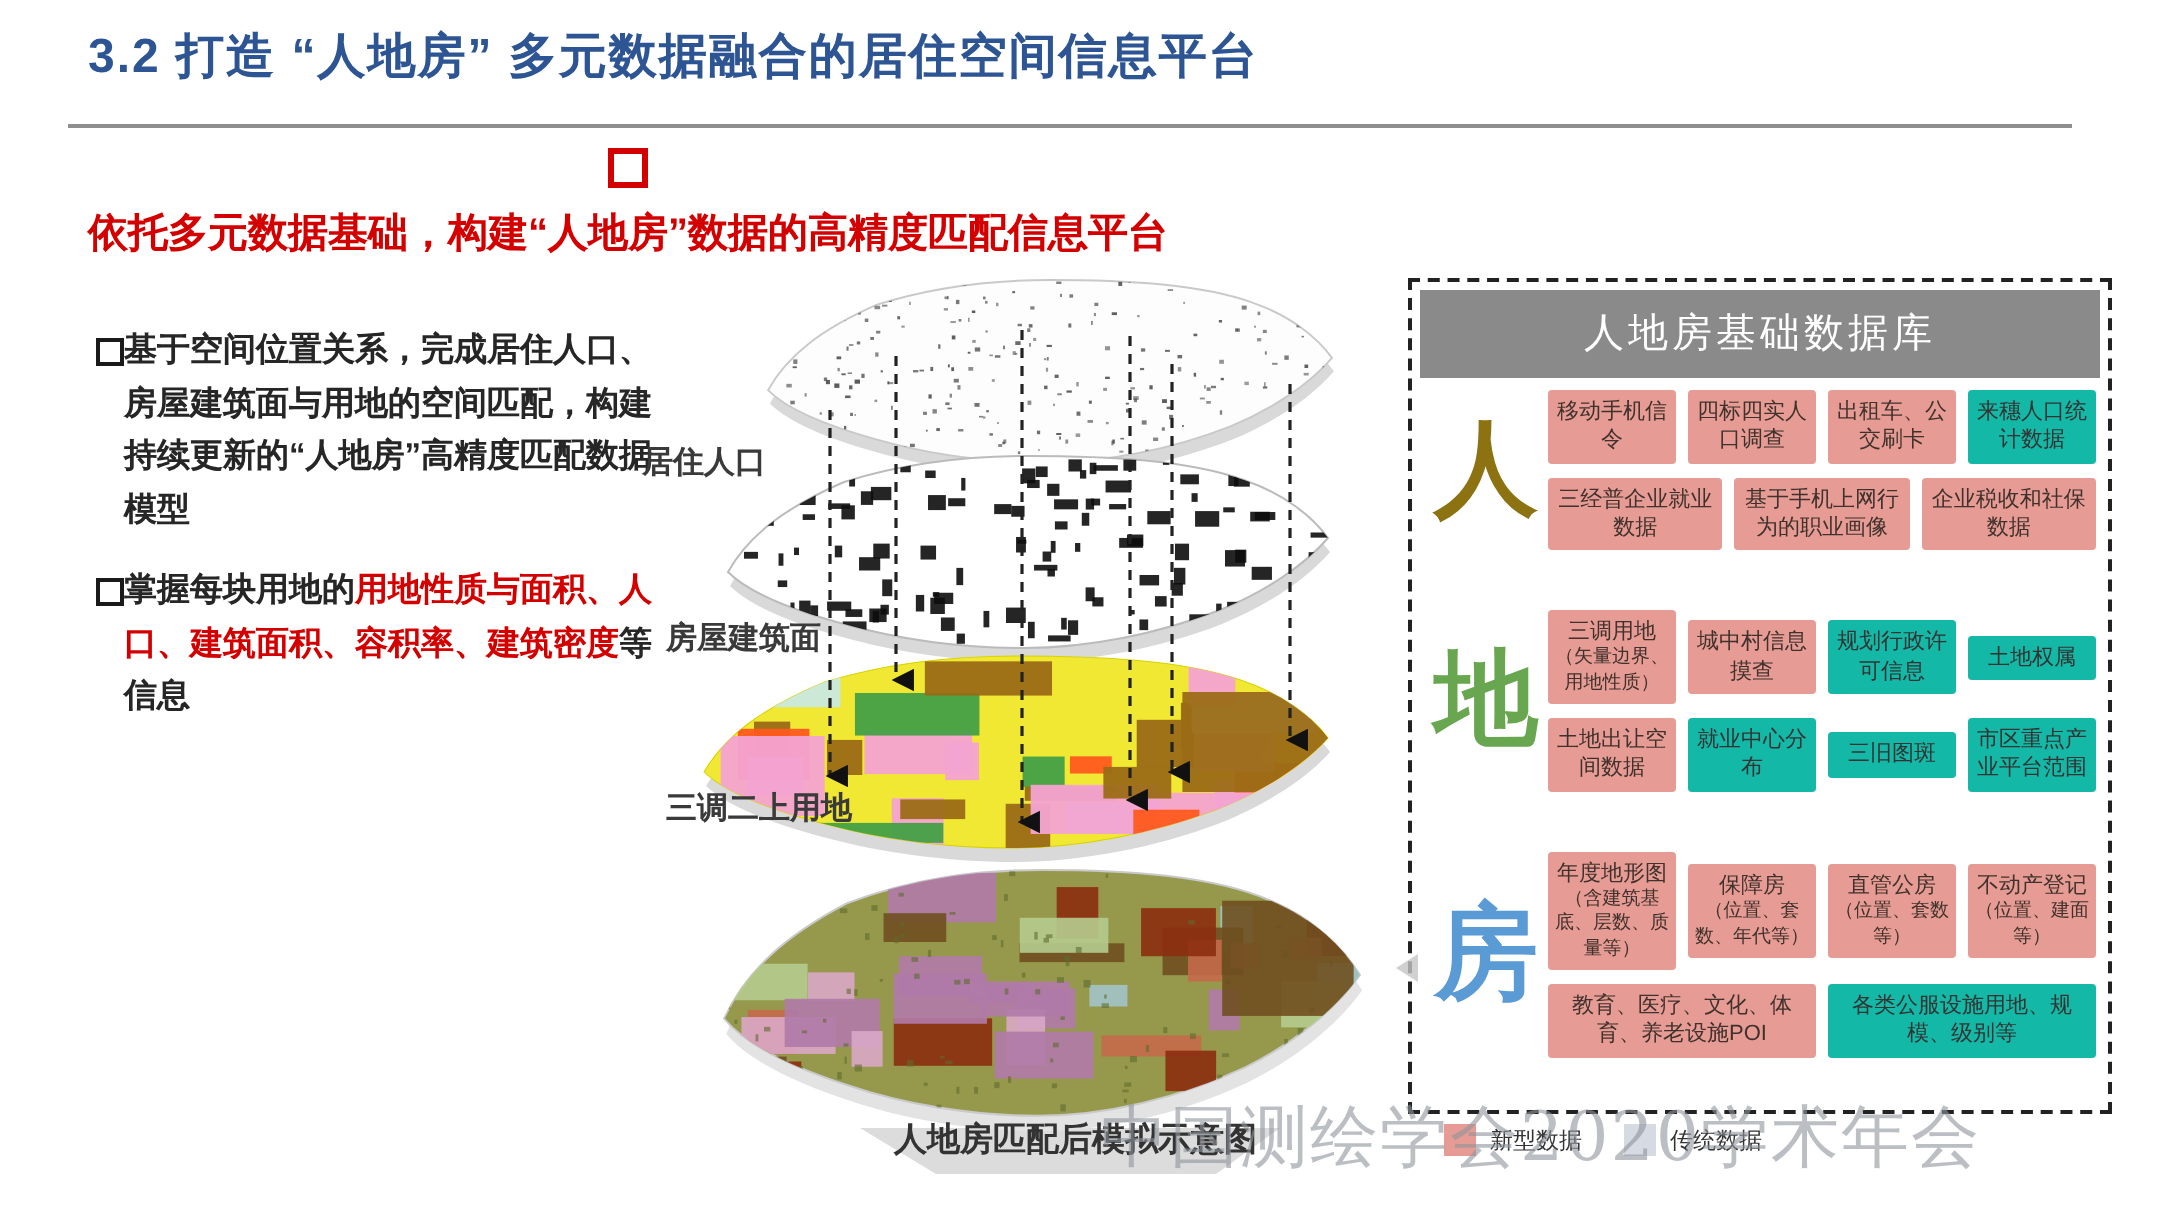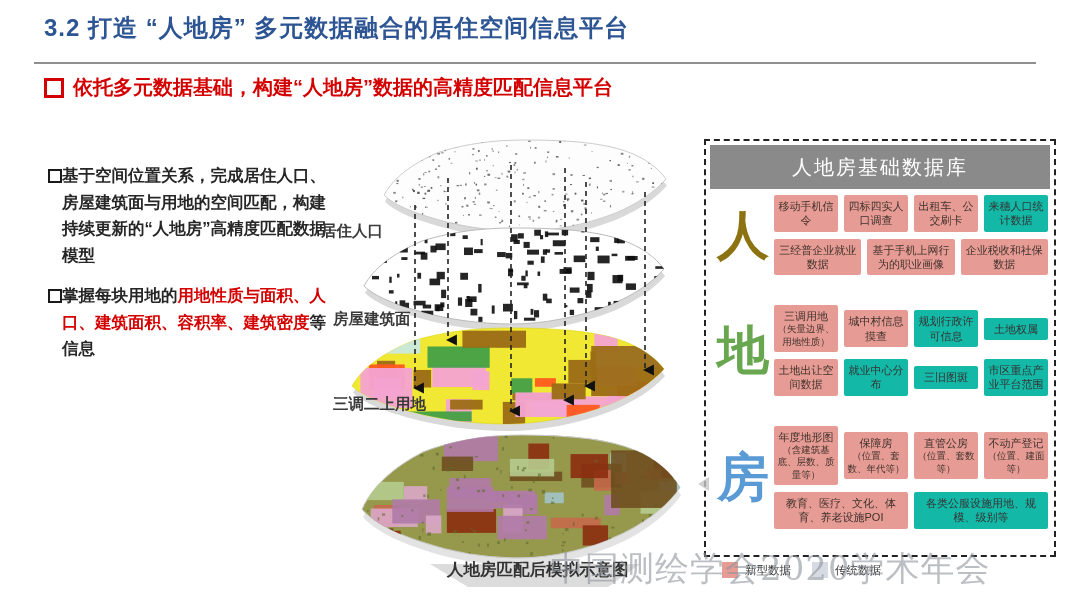--- a/index.html
+++ b/index.html
@@ -2,21 +2,21 @@
 <html><head>
 <meta charset="utf-8">
 <style>
   html,body{margin:0;padding:0;background:#ffffff;}
   body{font-family:"Liberation Sans","DejaVu Sans",sans-serif;}
   .slide{position:relative;width:1080px;height:589px;background:#ffffff;overflow:hidden;}
 
   
   .slide-title{position:absolute;left:44px;top:12px;margin:0;font-size:24px;font-weight:700;color:#2d5493;letter-spacing:1px;white-space:nowrap;}
   .title-rule{position:absolute;left:34px;top:62px;width:1002px;height:2px;background:#8f8f8f;}
-  .subtitle-row{position:absolute;left:44px;top:74px;display:flex;align-items:center;gap:9px;}
+  .subtitle-row{position:absolute;left:44px;top:74px;display:flex;align-items:center;gap:9px;flex-direction:column;}
   .red-square{width:14px;height:14px;border:3px solid #d40000;flex:none;}
   .subtitle-text{font-size:20px;font-weight:700;color:#d40000;white-space:nowrap;}
 
   
   .bullets{position:absolute;left:48px;top:162px;width:294px;}
   .bullet{display:flex;margin-bottom:13px;}
   .b-square{width:10px;height:10px;border:2.5px solid #1a1a1a;margin-top:7px;flex:none;}
   .bullet p{margin:0;font-size:16.5px;line-height:1.62;color:#262626;font-weight:600;}
   .red-strong{color:#d40000;font-weight:700;}
 

